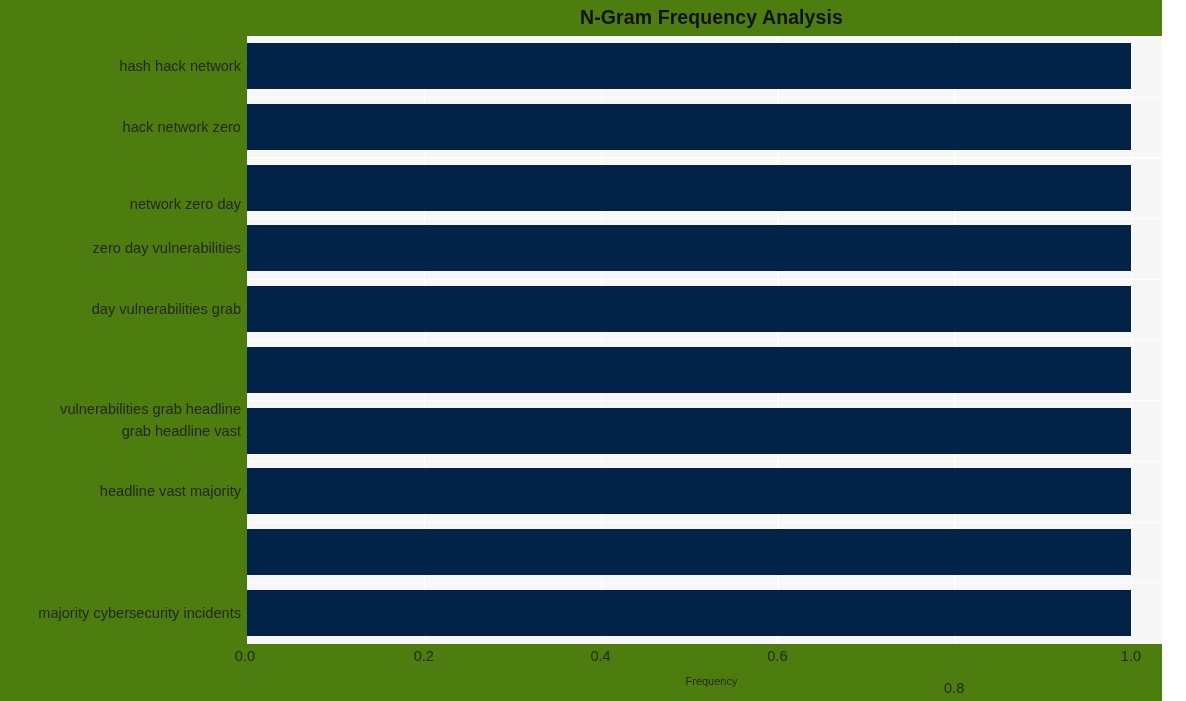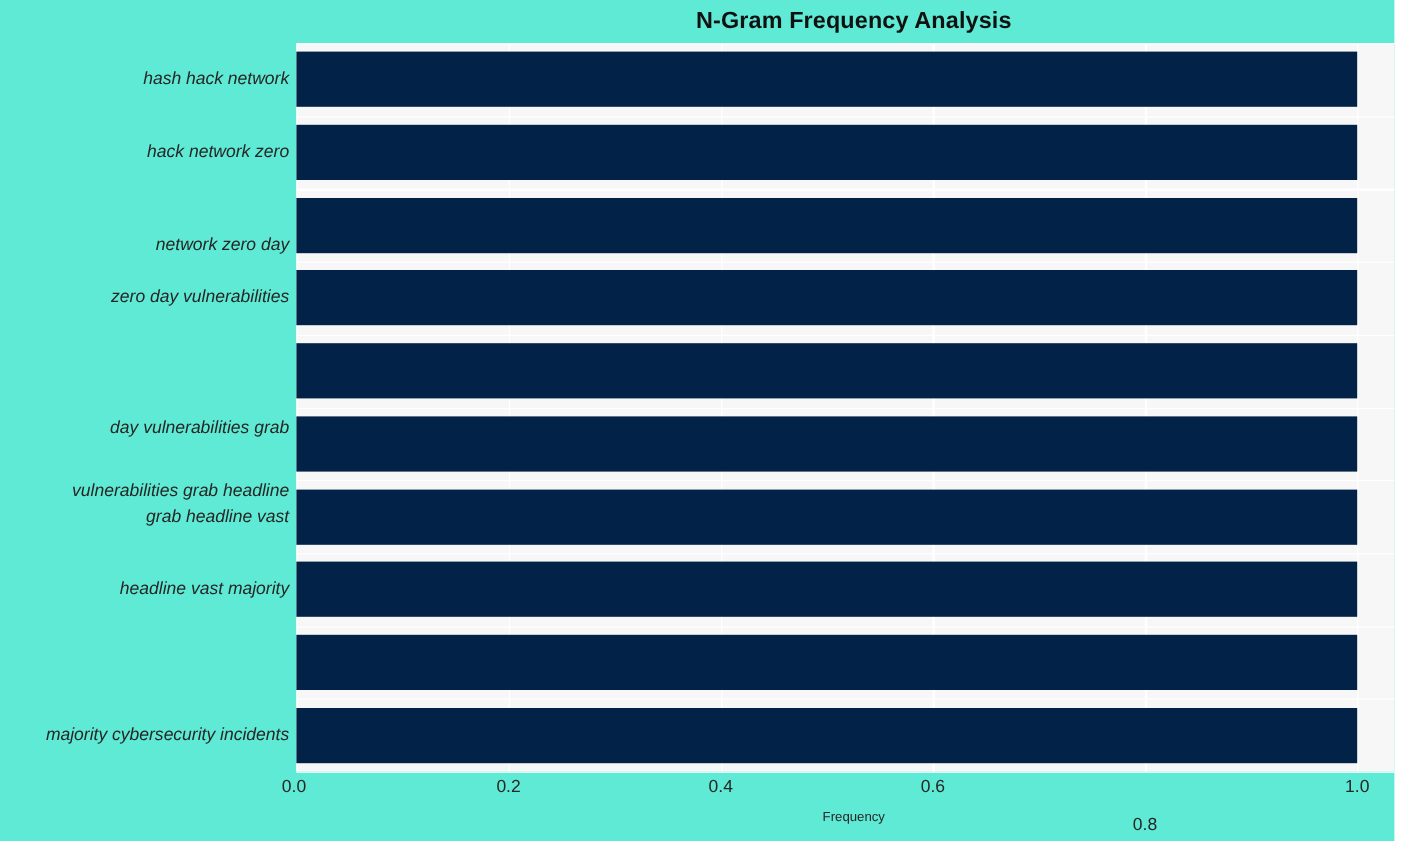--- a/index.html
+++ b/index.html
@@ -7,21 +7,21 @@
     padding: 0;
     background: #ffffff;
   }
   body {
     font-family: "Liberation Sans", sans-serif;
   }
   #chart-root {
     position: relative;
     width: 1162px;
     height: 701px;
-    background: #5eead4;
+    background: #4d7c0f;
     overflow: hidden;
   }
 
   
   #chart-title {
     position: absolute;
     left: 247px;
     top: 6px;
     width: 929px;
     text-align: center;
@@ -80,21 +80,20 @@
   }
   .y-tick-label {
     position: absolute;
     right: 0;
     width: 241px;
     text-align: right;
     font-size: 14.6px;
     color: #262626;
     white-space: nowrap;
     transform: translateY(-50%);
-    font-style: italic;
   }
 
   
   #x-axis-labels {
     position: absolute;
     left: 0;
     top: 648px;
     width: 1186px;
     height: 22px;
   }
@@ -156,21 +155,21 @@
         <div class="bar" title="vast majority cybersecurity: 1" style="top: 492.95px; height: 46px; width: 884px; background: rgb(2, 35, 71);"></div>
         <div class="bar" title="majority cybersecurity incidents: 1" style="top: 553.65px; height: 46px; width: 884px; background: rgb(2, 35, 71);"></div>
       </div>
   </div>
 
   <div id="y-axis-labels">
       <div class="y-tick-label" style="top: 30.35px;">hash hack network</div>
       <div class="y-tick-label" style="top: 91.05px;">hack network zero</div>
       <div class="y-tick-label" style="top: 151.75px; margin-top: 16px;">network zero day</div>
       <div class="y-tick-label" style="top: 212.45px;">zero day vulnerabilities</div>
-      <div class="y-tick-label" style="top: 273.15px; margin-top: 48px;">day vulnerabilities grab</div>
+      <div class="y-tick-label" style="top: 273.15px;">day vulnerabilities grab</div>
       <div class="y-tick-label" style="top: 325px; margin-top: 48px;">vulnerabilities grab headline</div>
       <div class="y-tick-label" style="top: 394.55px;">grab headline vast</div>
       <div class="y-tick-label" style="top: 455.25px;">headline vast majority</div>
       <div class="y-tick-label" style="top: 576.65px;">majority cybersecurity incidents</div>
     </div>
   <div id="x-axis-labels">
       <div class="x-tick-label" style="left: 245px;">0.0</div>
       <div class="x-tick-label" style="left: 423.8px;">0.2</div>
       <div class="x-tick-label" style="left: 600.6px;">0.4</div>
       <div class="x-tick-label" style="left: 777.4px;">0.6</div>

